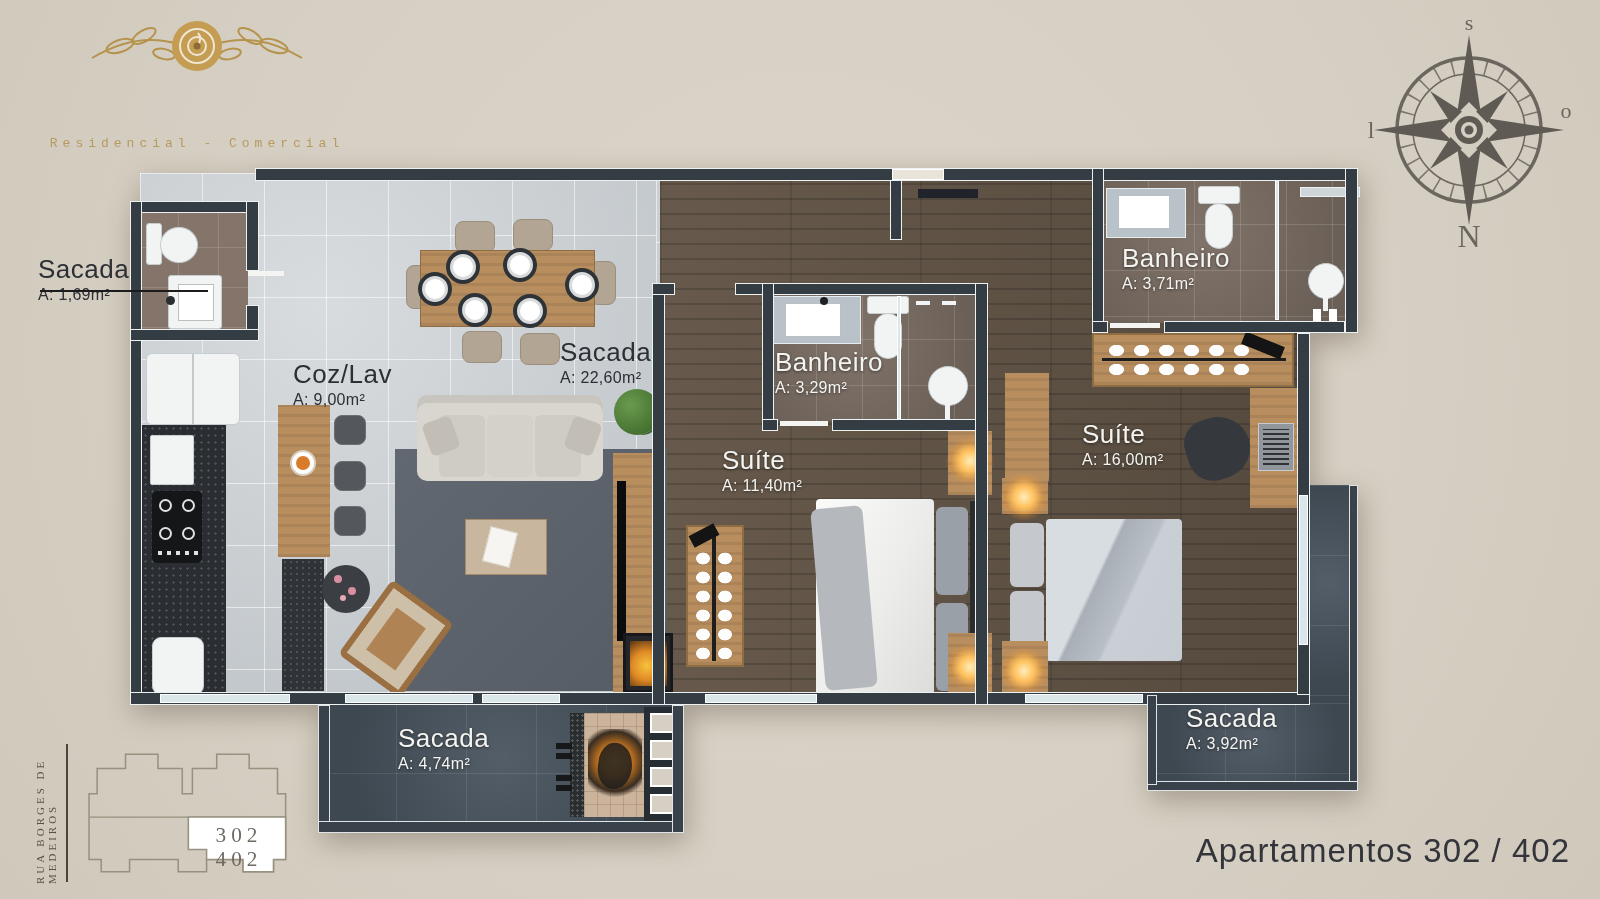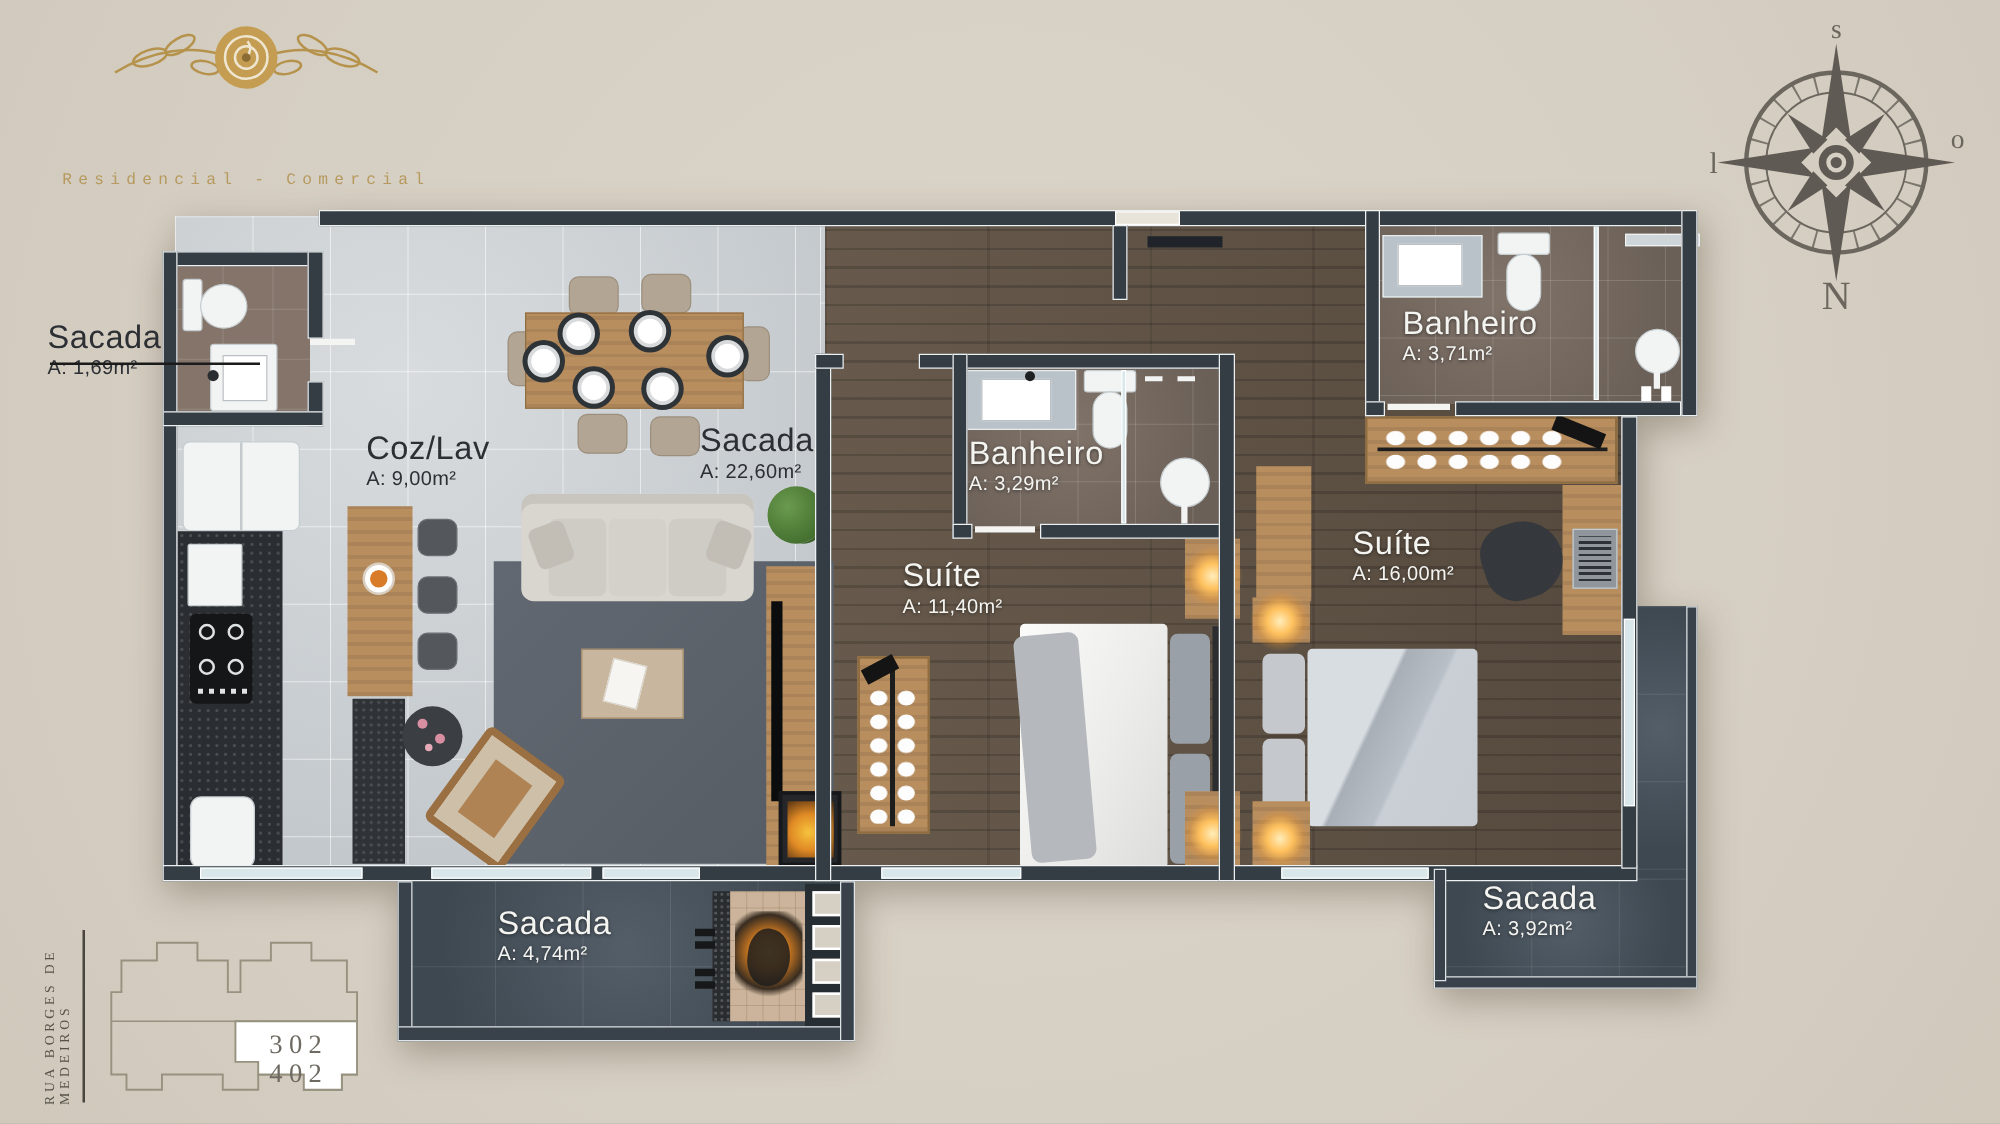--- a/index.html
+++ b/index.html
@@ -289,21 +289,21 @@
     <div class="a glass" style="left:352px;top:531px;width:78px;height:9px;"></div>
     <div class="a glass" style="left:575px;top:531px;width:112px;height:9px;"></div>
     <div class="a glass" style="left:895px;top:531px;width:118px;height:9px;"></div>
     <div class="a glass" style="left:1169px;top:332px;width:9px;height:150px;"></div>
     <div class="a leaf" style="left:118px;top:108px;width:36px;height:5px;"></div>
     <div class="a leaf" style="left:650px;top:258px;width:48px;height:5px;"></div>
     <div class="a leaf" style="left:980px;top:160px;width:50px;height:5px;"></div>
     <div class="a" style="left:762px;top:6px;width:52px;height:11px;background:#e8e4da;border:1px solid #fff;"></div>
     <div class="a" style="left:788px;top:26px;width:60px;height:9px;background:#20242a;"></div>
 
-    <div class="a rl dark" style="left:163px;top:182px;">
+    <div class="a rl dark" style="left:163px;top:198px;">
       <div class="nm">Coz/Lav</div>
       <div class="ar">A: 9,00m²</div>
     </div>
     <div class="a rl dark" style="left:430px;top:176px;">
       <div class="nm">Sacada</div>
       <div class="ar">A: 22,60m²</div>
     </div>
     <div class="a rl light" style="left:645px;top:186px;">
       <div class="nm">Banheiro</div>
       <div class="ar">A: 3,29m²</div>
@@ -341,14 +341,15 @@
     <div class="a" style="left:38px;top:8px;width:2px;height:138px;background:#4a463e;"></div>
     <svg class="a" style="left:52px;top:2px;" width="240" height="152" viewBox="0 0 235 150">
       <path d="M8,55 H16 V30 H44 V16 H76 V30 H100 V55 H110 V30 H134 V16 H166 V30 H194 V55 H202 V120 H190 V132 H160 V120 H124 V132 H96 V120 H48 V132 H20 V120 H8 Z" fill="none" stroke="#97917f" stroke-width="1.5"></path>
       <path d="M8,78 H202" stroke="#97917f" stroke-width="1.2" fill="none"></path>
       <path d="M106,78 H202 V120 H190 V132 H160 V120 H124 V110 H106 Z" fill="#ffffff" stroke="#97917f" stroke-width="1.5"></path>
       <text x="156" y="103" text-anchor="middle" class="keynum">302</text>
       <text x="156" y="126" text-anchor="middle" class="keynum">402</text>
     </svg>
   </div>
 
+  <div class="a footer-title" style="left:1160px;top:832px;width:410px;">Apartamentos 302 / 402</div>
 
 </div>
 
 </body></html>

